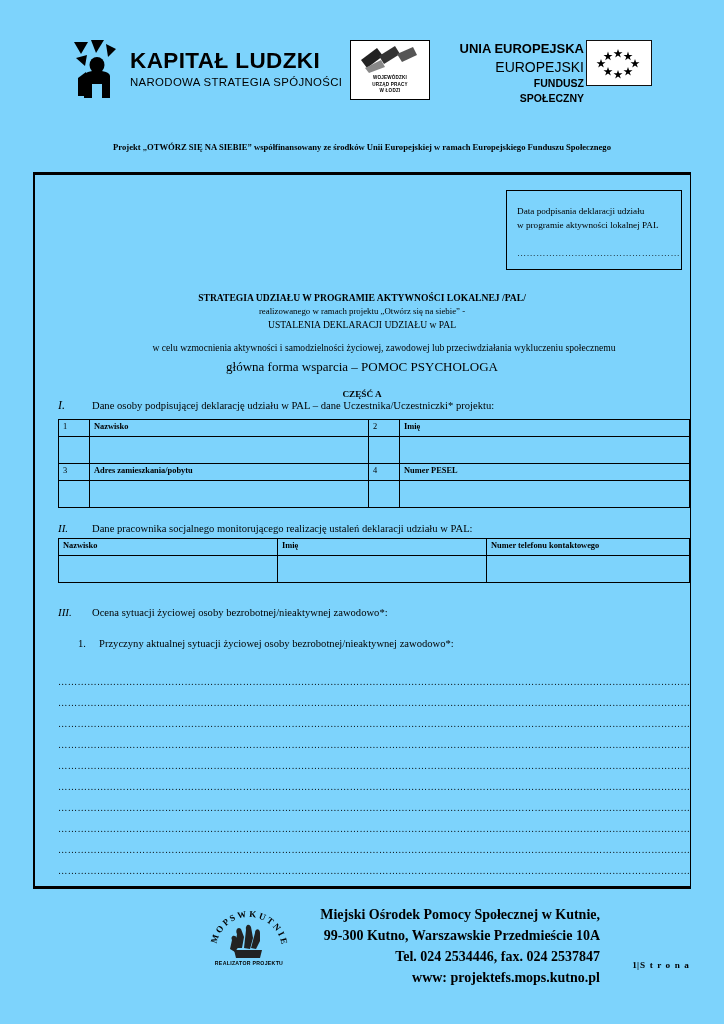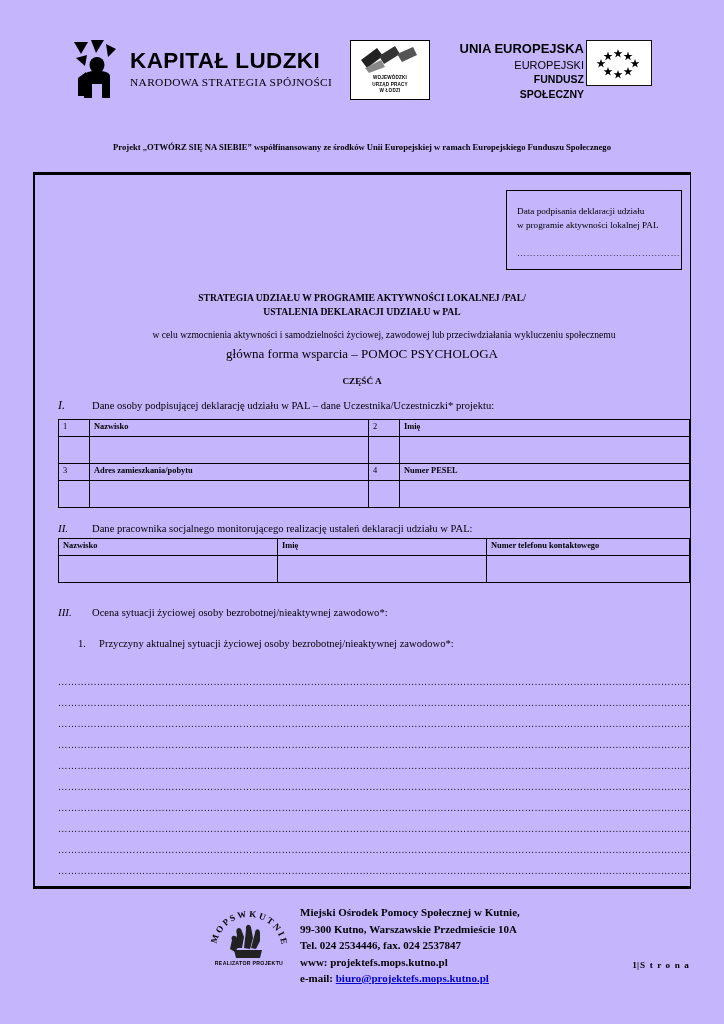--- a/index.html
+++ b/index.html
@@ -3,21 +3,21 @@
 <meta charset="utf-8">
 <style>
   html, body {
     margin: 0;
     padding: 0;
     background: #c8c8c8;
   }
   .page {
     width: 724px;
     height: 1024px;
-    background: #c4b5fd;
+    background: #7dd3fc;
     position: relative;
     margin: 0 auto;
     font-family: "Liberation Serif", serif;
     color: #000000;
     overflow: hidden;
     box-sizing: border-box;
   }
 
   
   .header {
@@ -45,21 +45,21 @@
     line-height: 1;
   }
   .kl-title {
     font-family: "Liberation Sans", sans-serif;
     font-size: 22.5px;
     font-weight: bold;
     letter-spacing: 0.4px;
     color: #000;
   }
   .kl-sub {
-    font-family: Liberation Serif, serif;
+    font-family: Liberation Sans, sans-serif;
     font-size: 11.4px;
     letter-spacing: 0.35px;
     color: #000;
     margin-top: 5px;
   }
 
   .wup-logo {
     position: absolute;
     left: 350px;
     top: 6px;
@@ -95,21 +95,21 @@
   }
   .ue-text {
     position: absolute;
     right: 68px;
     top: 0;
     text-align: right;
     font-family: "Liberation Sans", sans-serif;
     line-height: 1.35;
   }
   .ue-text .l1 { font-size: 13px; font-weight: bold; }
-  .ue-text .l2 { font-size: 11px; }
+  .ue-text .l2 { font-size: 14px; }
   .ue-text .l3 { font-size: 10.5px; font-weight: bold; padding-left: 31px; }
   .ue-flag {
     position: absolute;
     right: 0;
     top: 0;
     width: 64px;
     height: 44px;
     border: 1px solid #111;
     background: #fff;
   }
@@ -181,21 +181,21 @@
   
   .decl {
     position: absolute;
     top: 292px;
     left: 33px;
     width: 658px;
     text-align: center;
   }
   .decl .d1 { font-size: 9.6px; font-weight: bold; }
   .decl .d2 { font-size: 8.8px; margin-top: 3px; }
-  .decl .d3 { font-size: 9.6px; font-weight: bold; margin-top: 3px; }
+  .decl .d3 { font-size: 9.6px; font-weight: normal; margin-top: 3px; }
   .decl .d4 { font-size: 9.6px; margin-top: 12px; padding-left: 44px; }
   .decl .d5 { font-size: 13px; margin-top: 6px; }
   .decl .d6 { font-size: 9.2px; font-weight: bold; margin-top: 14px; }
 
   
   .sec-i {
     position: absolute;
     top: 398px;
     left: 58px;
     width: 640px;
@@ -324,23 +324,24 @@
     font-family: "Liberation Sans", sans-serif;
     font-size: 5.2px;
     letter-spacing: 0.3px;
     font-weight: bold;
   }
   .footer-addr {
     position: absolute;
     left: 300px;
     top: 6px;
     width: 300px;
-    font-size: 11px;
+    font-size: 14px;
     font-weight: bold;
     line-height: 1.5;
+    text-align: right;
   }
   .footer-addr a {
     color: #0000cc;
     text-decoration: underline;
   }
   .page-num {
     position: absolute;
     right: 34px;
     top: 62px;
     font-size: 9.2px;
@@ -420,20 +421,21 @@
   <div class="side-right"></div>
 
   <div class="date-box">
     <div>Data podpisania deklaracji udziału</div>
     <div>w programie aktywności lokalnej PAL</div>
     <div class="dots">……………………………………………</div>
   </div>
 
   <div class="decl">
     <div class="d1">STRATEGIA UDZIAŁU W PROGRAMIE AKTYWNOŚCI LOKALNEJ /PAL/</div>
+    <div class="d2">realizowanego w ramach projektu „Otwórz się na siebie” -</div>
     <div class="d3">USTALENIA DEKLARACJI UDZIAŁU w PAL</div>
     <div class="d4">w celu wzmocnienia aktywności i samodzielności życiowej, zawodowej lub przeciwdziałania wykluczeniu społecznemu</div>
     <div class="d5">główna forma wsparcia – POMOC PSYCHOLOGA</div>
     <div class="d6">CZĘŚĆ A</div>
   </div>
 
   <div class="sec-i">
     <span class="rn">I.</span><span>Dane osoby podpisującej deklarację udziału w PAL – dane Uczestnika/Uczestniczki* projektu:</span>
   </div>
 
@@ -528,23 +530,20 @@
         </g>
       </svg>
     </div>
     <div class="mops-caption">REALIZATOR PROJEKTU</div>
 
     <div class="footer-addr">
       <div>Miejski Ośrodek Pomocy Społecznej w Kutnie,</div>
       <div>99-300 Kutno, Warszawskie Przedmieście 10A</div>
       <div>Tel. 024 2534446, fax. 024 2537847</div>
       <div>www: projektefs.mops.kutno.pl</div>
-      <div>
-        <span>e-mail: </span><a href="#">biuro@projektefs.mops.kutno.pl</a>
-      </div>
     </div>
 
     <div class="page-num">
       <span class="pnum">1</span><span>|</span><span>S t r o n a</span>
     </div>
   </div>
 
 </div>
 
 </body></html>

